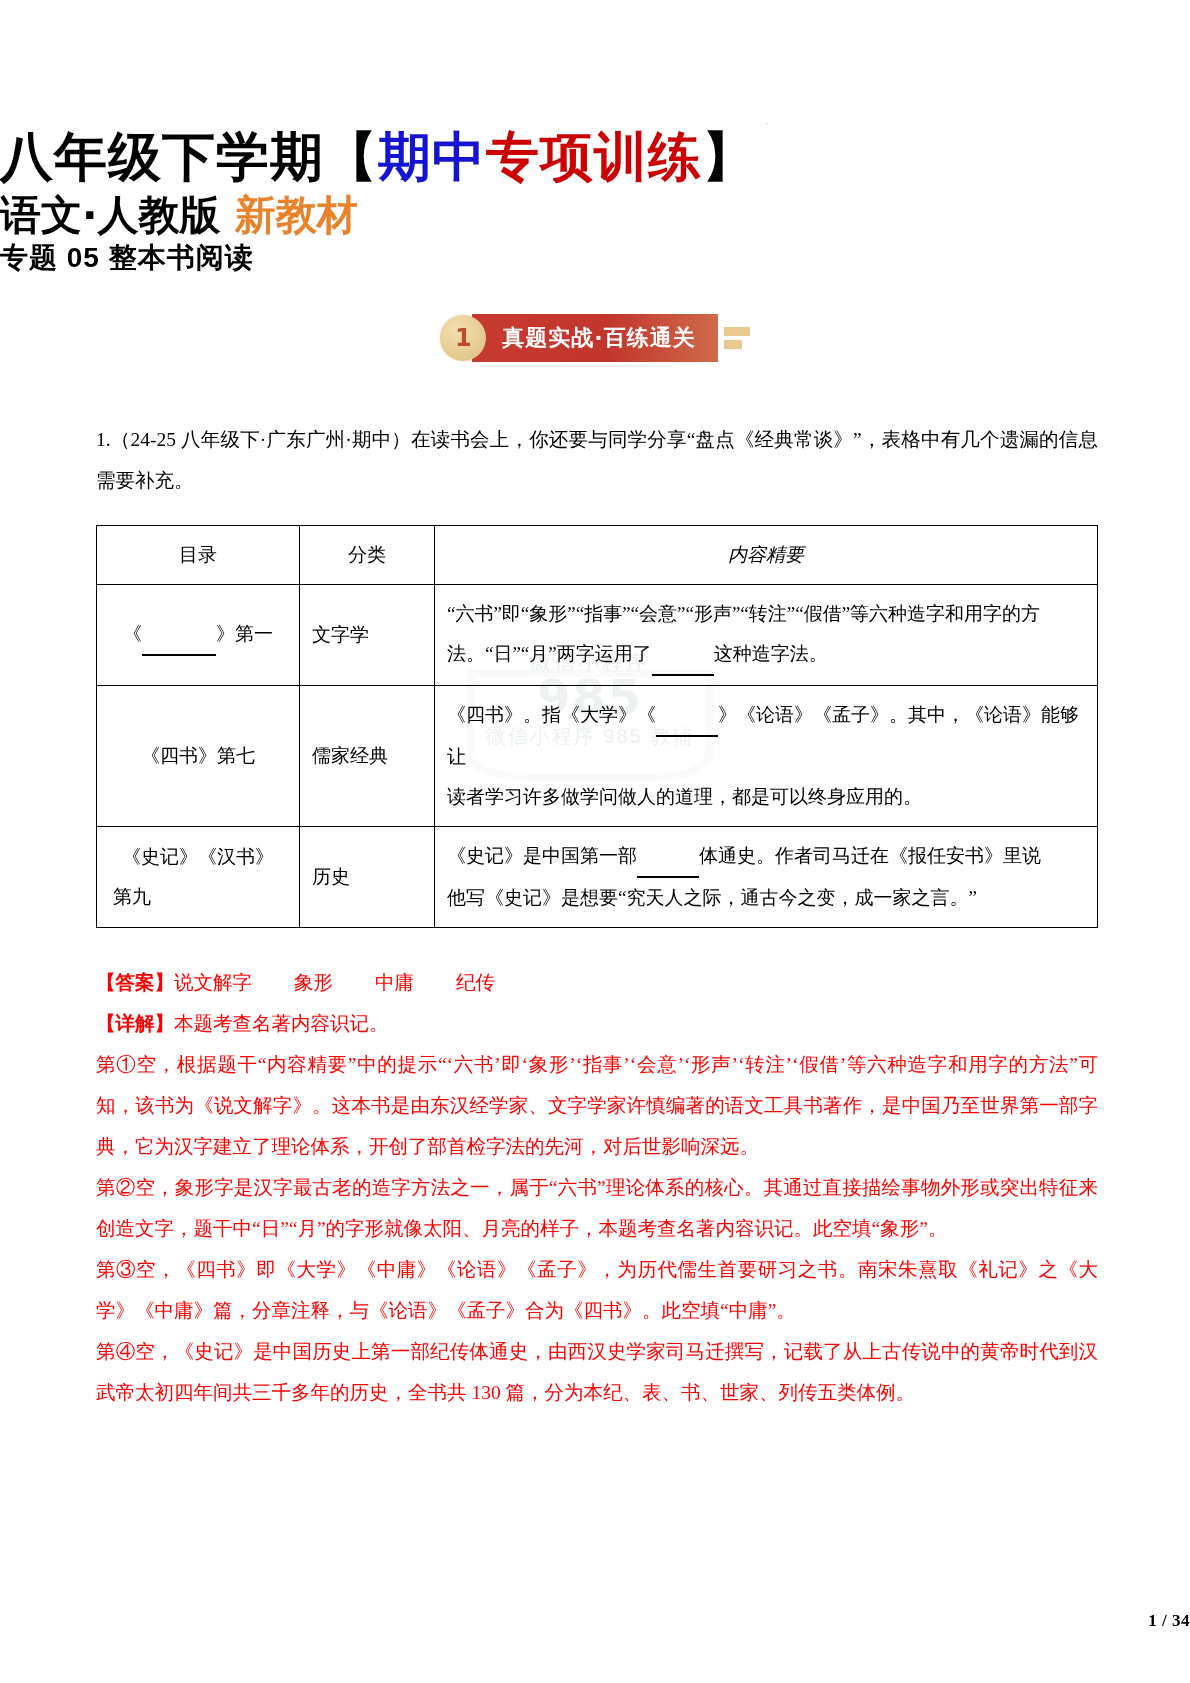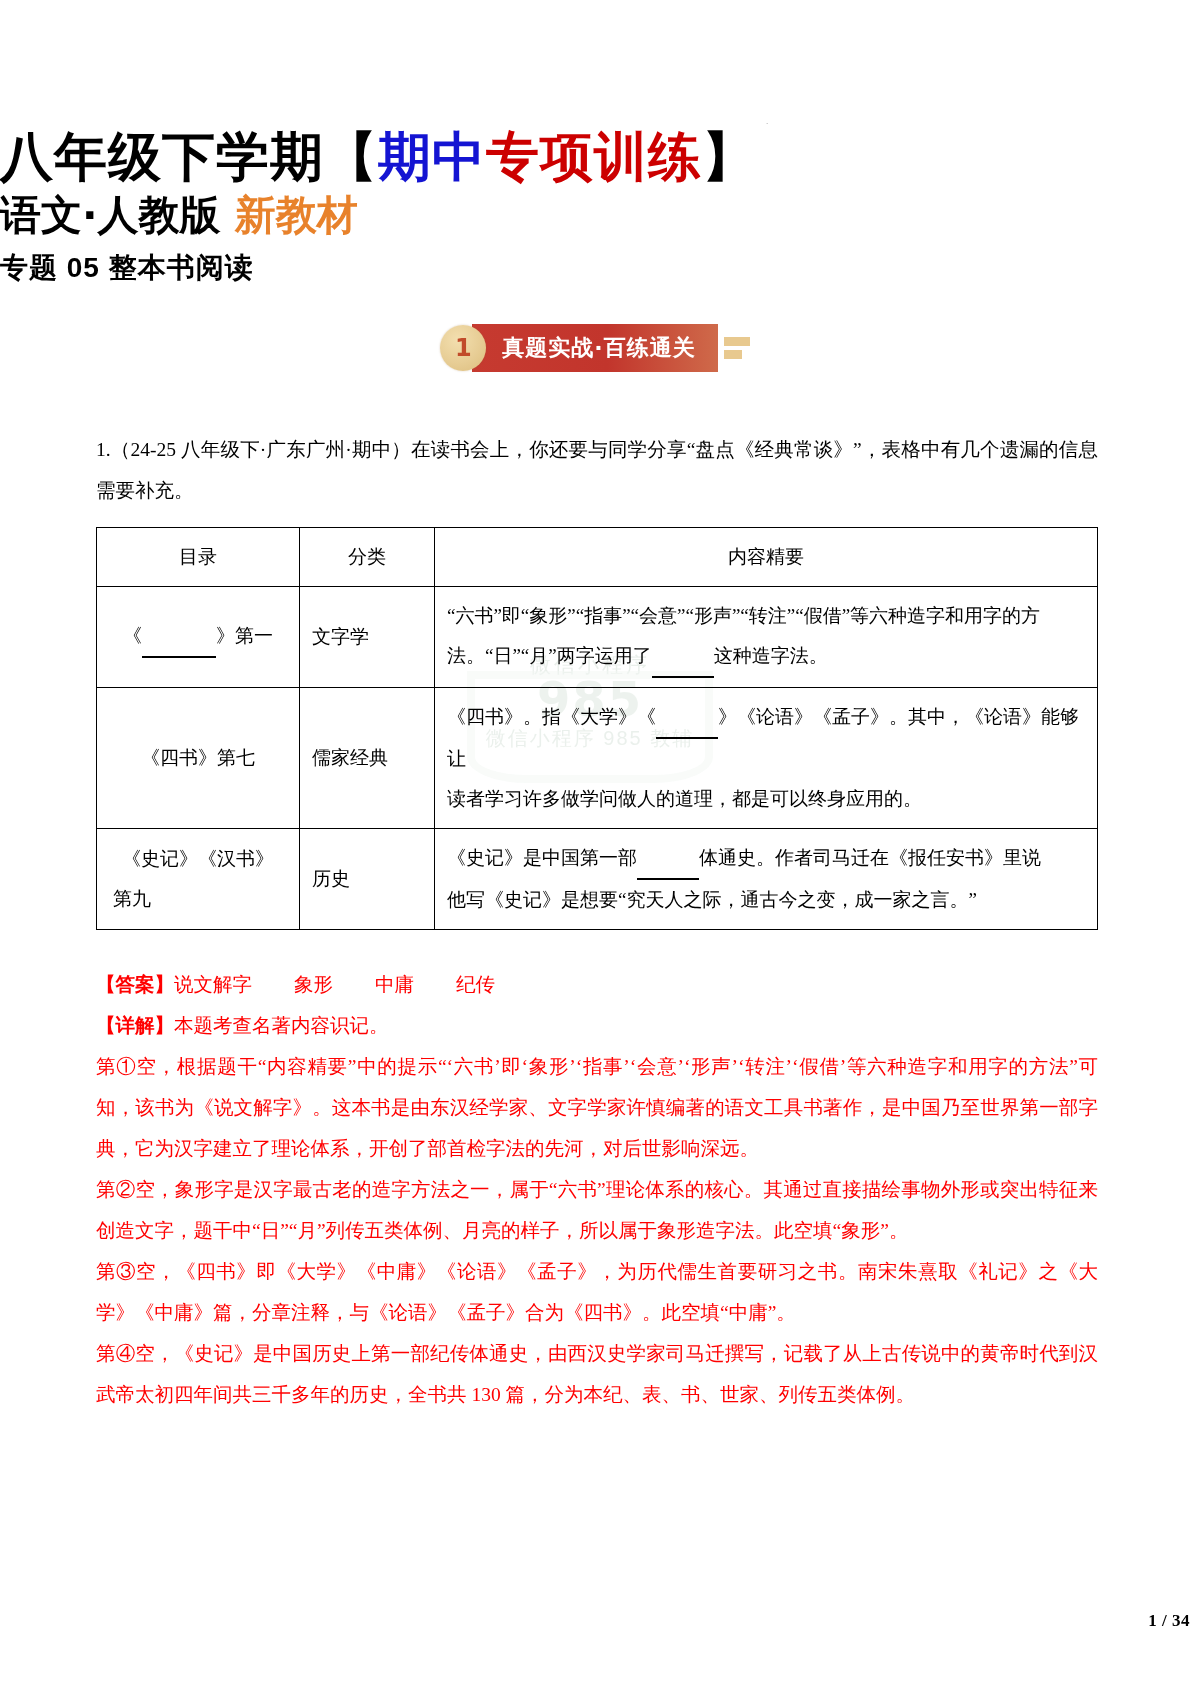--- a/index.html
+++ b/index.html
@@ -47,21 +47,21 @@
     font-size: 41px;
     line-height: 1.18;
     margin-top: 6px;
     white-space: nowrap;
   }
   .title-line-3 {
     font-family: "Liberation Sans", "DejaVu Sans", sans-serif;
     font-weight: bold;
     font-size: 28px;
     line-height: 1.25;
-    margin-top: 10px;
+    margin-top: 0;
     color: #000;
     letter-spacing: 1px;
   }
 
   
   .banner-wrap {
     margin-top: 34px;
     display: flex;
     justify-content: center;
     align-items: center;
@@ -131,21 +131,21 @@
     font-size: 19.5px;
     line-height: 41px;
     text-align: justify;
     color: #000;
   }
 
   
   table.info-table {
     width: 100%;
     border-collapse: collapse;
-    margin-top: 16px;
+    margin-top: 24px;
     table-layout: fixed;
     position: relative;
     z-index: 2;
   }
   table.info-table td {
     border: 1.6px solid #000;
     font-family: "Liberation Serif", "DejaVu Serif", serif;
     font-size: 19px;
     line-height: 40px;
     padding: 9px 12px;
@@ -287,21 +287,21 @@
         <div class="wm-top">微信小程序</div>
         <div class="wm-big">985</div>
         <div class="wm-sub">微信小程序 985 教辅</div>
       </div>
 
       <table class="info-table">
         <tbody>
           <tr>
             <td class="col-dir head">目录</td>
             <td class="col-cat head">分类</td>
-            <td class="col-sum head" style="">内容精要</td>
+            <td class="col-sum head" style="font-style:italic;">内容精要</td>
           </tr>
 
           <tr>
             <td class="col-dir">
               <span>《</span><span class="blank-u">&nbsp;</span><span>》第一</span>
             </td>
             <td class="col-cat">文字学</td>
             <td class="col-sum">
               <span class="cellline">“六书”即“象形”“指事”“会意”“形声”“转注”“假借”等六种造字和用字的方</span>
               <span class="cellline"><span>法。“日”“月”两字运用了</span><span class="blank-u sm">&nbsp;</span><span>这种造字法。</span></span>
@@ -335,21 +335,21 @@
     <div class="answer-block">
       <div class="ans-line">
         <span class="tag">【答案】</span><span>说文解字</span><span class="gap"></span><span>象形</span><span class="gap"></span><span>中庸</span><span class="gap"></span><span>纪传</span>
       </div>
 
       <div class="exp-line">
         <span class="tag">【详解】</span><span>本题考查名著内容识记。</span>
       </div>
 
       <div class="exp-line">第①空，根据题干“内容精要”中的提示“‘六书’即‘象形’‘指事’‘会意’‘形声’‘转注’‘假借’等六种造字和用字的方法”可知，该书为《说文解字》。这本书是由东汉经学家、文字学家许慎编著的语文工具书著作，是中国乃至世界第一部字典，它为汉字建立了理论体系，开创了部首检字法的先河，对后世影响深远。</div>
-      <div class="exp-line">第②空，象形字是汉字最古老的造字方法之一，属于“六书”理论体系的核心。其通过直接描绘事物外形或突出特征来创造文字，题干中“日”“月”列传五类体例、月亮的样子，所以属于象形造字法。此空填“象形”。</div>
+      <div class="exp-line">第②空，象形字是汉字最古老的造字方法之一，属于“六书”理论体系的核心。其通过直接描绘事物外形或突出特征来创造文字，题干中“日”“月”的字形就像太阳、月亮的样子，本题考查名著内容识记。此空填“象形”。</div>
       <div class="exp-line">第③空，《四书》即《大学》《中庸》《论语》《孟子》，为历代儒生首要研习之书。南宋朱熹取《礼记》之《大学》《中庸》篇，分章注释，与《论语》《孟子》合为《四书》。此空填“中庸”。</div>
       <div class="exp-line">第④空，《史记》是中国历史上第一部纪传体通史，由西汉史学家司马迁撰写，记载了从上古传说中的黄帝时代到汉武帝太初四年间共三千多年的历史，全书共 130 篇，分为本纪、表、书、世家、列传五类体例。</div>
     </div>
 
   </div>
 
   <div class="footer">1 / 34</div>
 
 </div>
 

